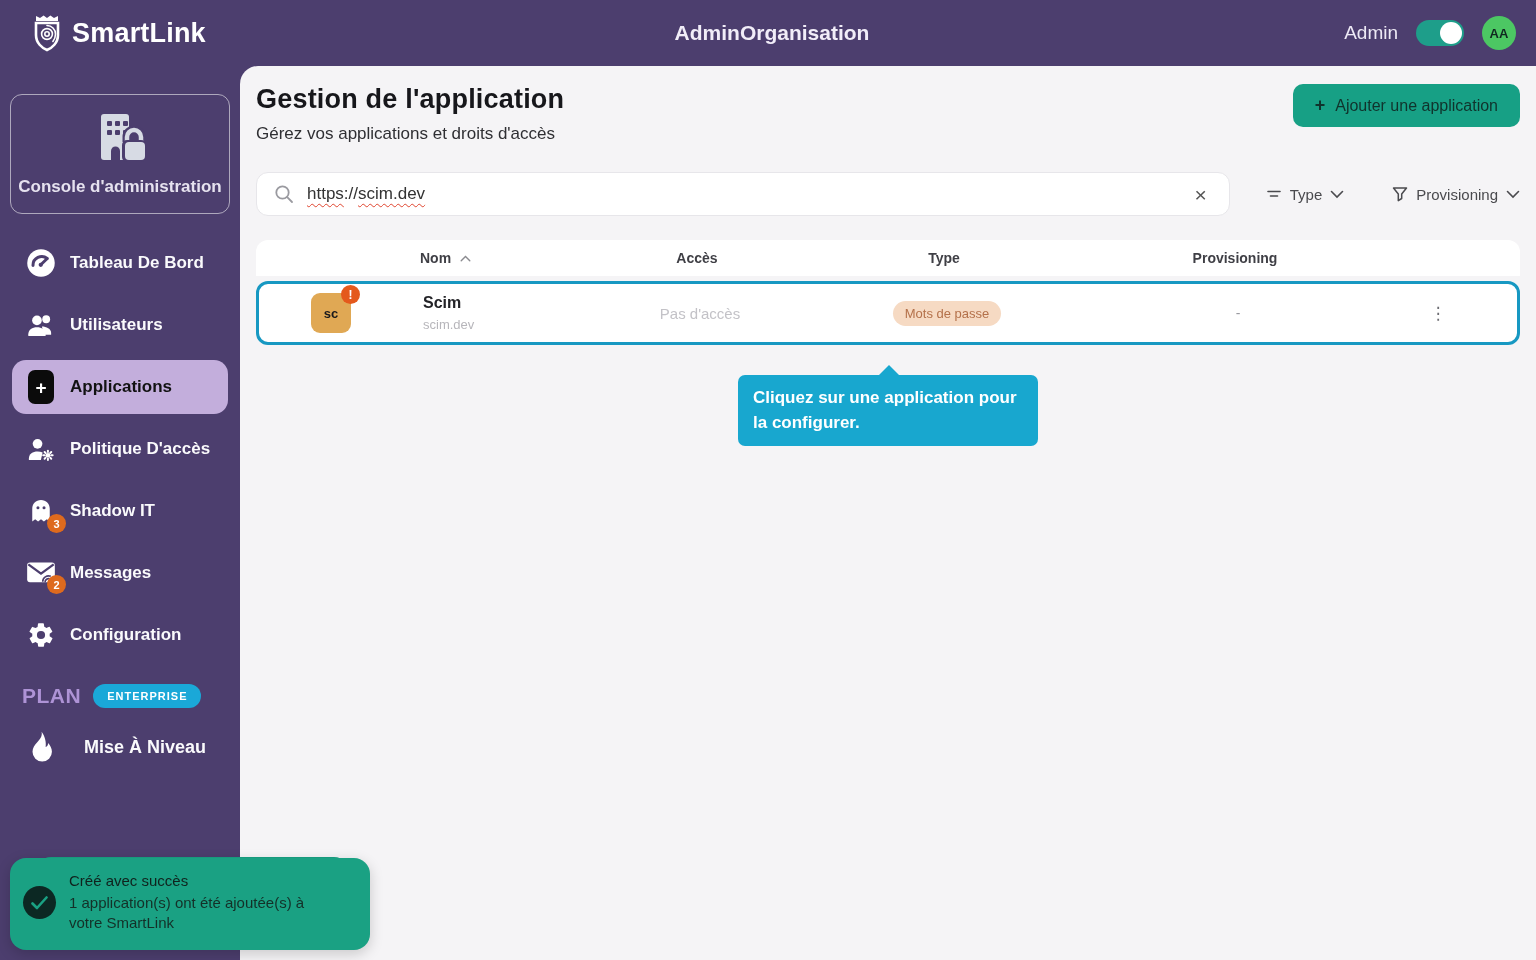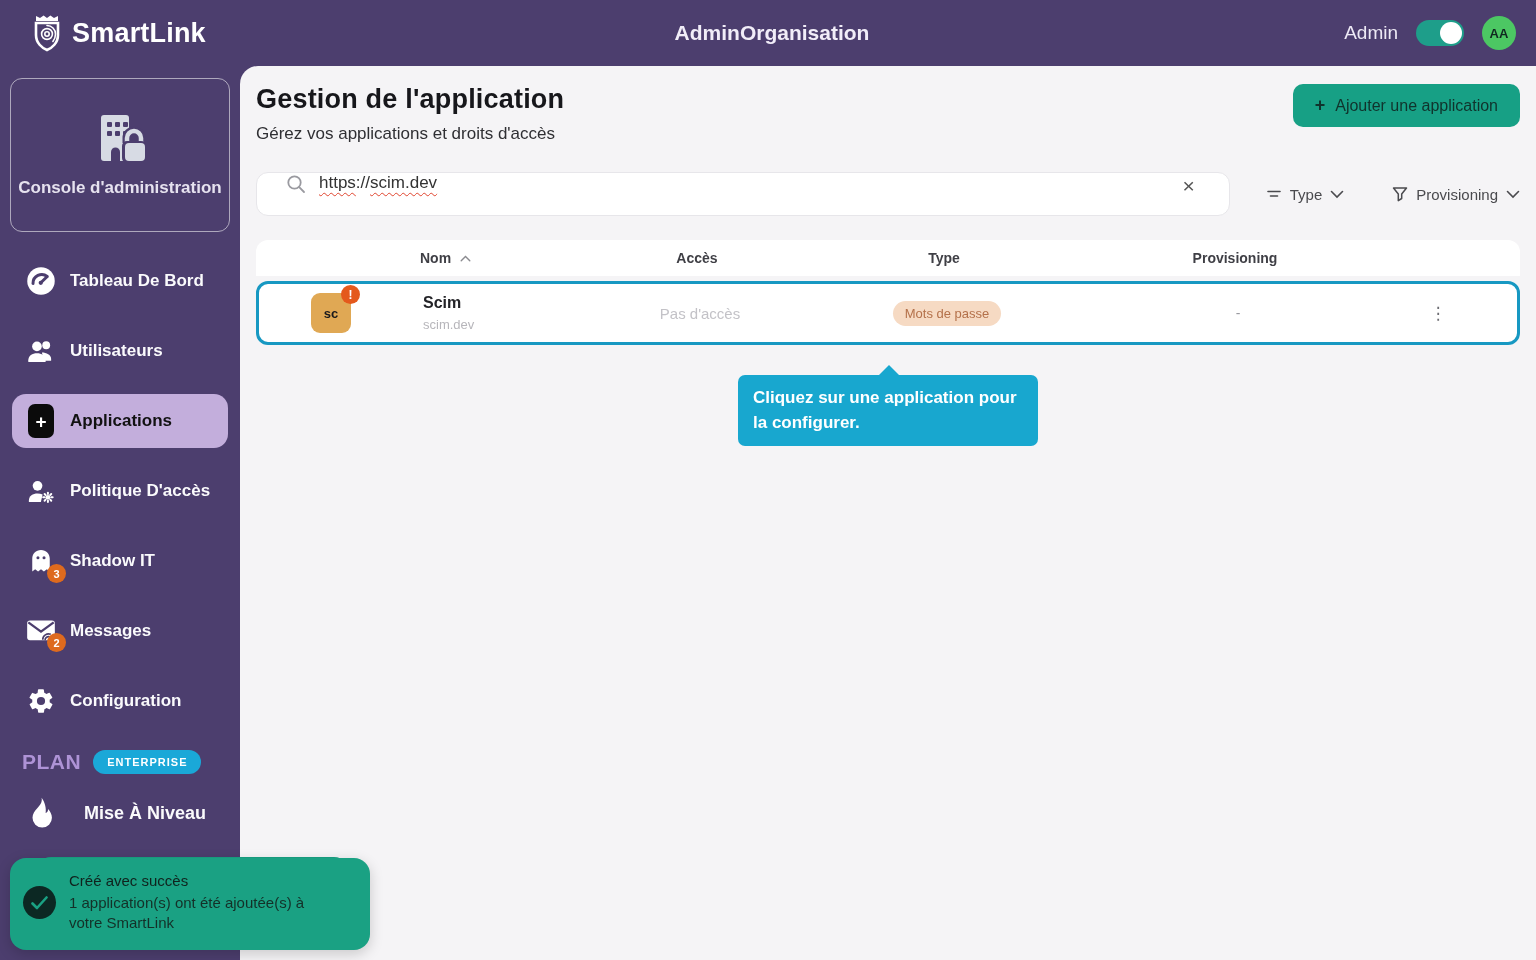--- a/index.html
+++ b/index.html
@@ -35,26 +35,26 @@
     display:flex; align-items:center; justify-content:center;
     color:#102820; font-size:13px; font-weight:700;
   }
 
   
   .sidebar {
     position:absolute; left:0; top:66px; bottom:0; width:240px;
     background:#4C3E6E; color:#fff;
   }
   .console-card {
-    margin:12px 10px 0 10px; height:154px;
+    margin:28px 10px 0 10px; height:120px;
     border:1px solid rgba(255,255,255,.55); border-radius:12px;
     display:flex; flex-direction:column; align-items:center; justify-content:center; gap:8px;
   }
   .console-text { text-align:center; color:#E6E2EF; font-weight:700; font-size:17px; line-height:1.35; }
-  .nav { margin-top:18px; display:flex; flex-direction:column;gap:8px; }
+  .nav { margin-top:18px; display:flex; flex-direction:column; }
   .nav-item {
     display:flex; align-items:center; gap:14px; height:54px; margin:4px 12px;
     padding:0 14px; border-radius:14px; cursor:pointer;
   }
   .nav-item .icon-wrap { width:30px; display:flex; justify-content:center; position:relative; flex-shrink:0; }
   .nav-label { font-size:17px; font-weight:700; color:#FAFAFC; white-space:nowrap; }
   .nav-item.active { background:#C3AEDC; }
   .nav-item.active .nav-label { color:#121212; }
   .app-plus {
     width:26px; height:34px; background:#0b0b0b; border-radius:7px;
@@ -87,21 +87,21 @@
     background:#17A085; border:none; border-radius:10px; cursor:pointer;
     padding:11px 22px; display:flex; align-items:center; gap:10px;
     color:#10332C; font-size:16px; font-weight:500;
   }
   .add-btn .plus { font-size:18px; font-weight:600; }
 
   
   .filter-row { margin-top:28px; display:flex; align-items:center; }
   .search-box {
     width:1004px; height:44px; background:#fff; border:1px solid #E7E6EA;
-    border-radius:12px; display:flex; padding:0 28px; gap:12px;
+    border-radius:12px; display:flex; align-items:center; padding:0 16px; gap:12px;
   }
   .search-value { font-size:17px; color:#333; }
   .misspelled { text-decoration:underline; text-decoration-style:wavy; text-decoration-color:#E0452F; text-decoration-thickness:1px; text-underline-offset:4px; }
   .clear-x { margin-left:auto; color:#555; font-size:21px; cursor:pointer; line-height:1; padding:2px 6px; }
   .filter-ctl {
     display:flex; align-items:center; gap:8px; color:#4A4A4E; font-size:15px;
     cursor:pointer; margin-left:36px; white-space:nowrap;
   }
   .filter-ctl:last-child { margin-left:48px; }
 

